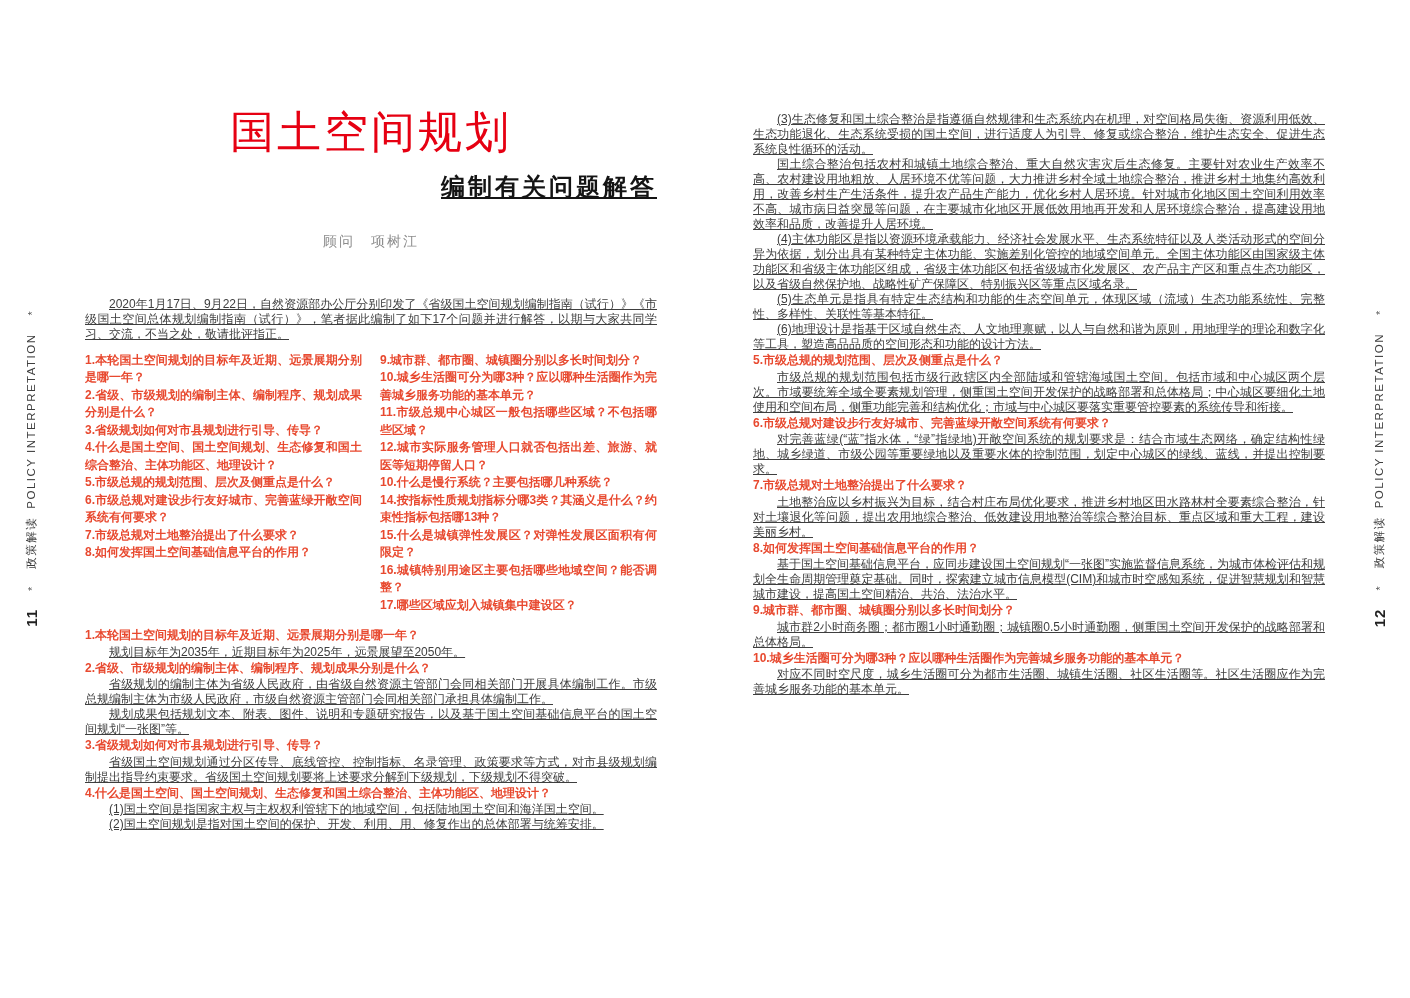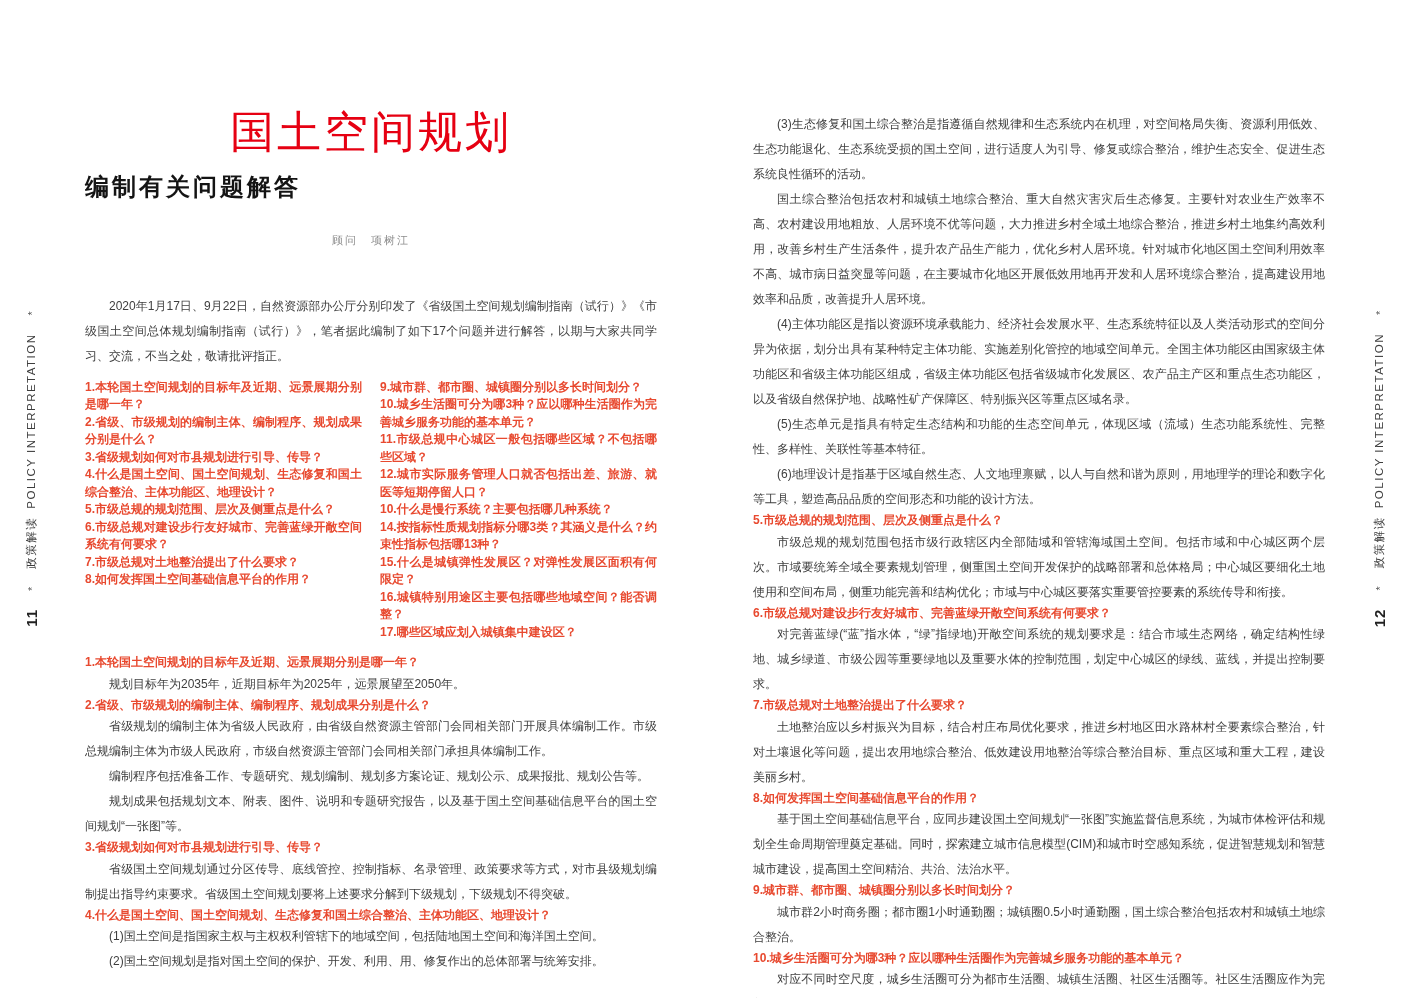--- a/index.html
+++ b/index.html
@@ -30,28 +30,28 @@
   .page-l { left:85px; }
   .page-r { left:753px; padding-top:112px; }
   
   .title {
     margin-top:108px; text-align:center;
     font-family:"Liberation Serif", serif;
     font-weight:normal; font-size:44px; line-height:1.15;
     color:#e60012; letter-spacing:3px;
   }
   .subtitle {
-    margin-top:12px; text-align:left;
-    font-size:24px; font-weight:bold; color:#141414; letter-spacing:3px;
+    margin-top:12px; text-align:right;
+    font-size:24px; font-weight:bold; color:#141414; letter-spacing:3px;text-decoration:underline;
   }
-  .byline { margin-top:30px; text-align:center; font-size:11px; color:#8d8d8d; letter-spacing:2px; }
+  .byline { margin-top:30px; text-align:center; font-size:14px; color:#8d8d8d; letter-spacing:2px; }
   
   .intro, .qa-a, .lead-p {
-    font-size:12px; line-height:25px; color:#3e3e3e;
-    text-align:justify; text-indent:2em;
+    font-size:12px; line-height:15px; color:#3e3e3e;
+    text-align:justify; text-indent:2em;text-decoration:underline;
   }
   .intro { margin-top:46px; }
   
   .toc { display:flex; gap:18px; margin-top:10px; }
   .toc-col { flex:1; }
   .toc-item {
     color:#e8492f; font-weight:bold;
     font-size:12px; line-height:17.5px; text-align:justify;
   }
   .sec-head {
@@ -113,21 +113,20 @@
     </div>
   </div>
 
 
   <div class="qa-wrap">
     <div class="qa-q">1.本轮国土空间规划的目标年及近期、远景展期分别是哪一年？</div>
     <p class="qa-a">规划目标年为2035年，近期目标年为2025年，远景展望至2050年。</p>
 
     <div class="qa-q">2.省级、市级规划的编制主体、编制程序、规划成果分别是什么？</div>
     <p class="qa-a">省级规划的编制主体为省级人民政府，由省级自然资源主管部门会同相关部门开展具体编制工作。市级总规编制主体为市级人民政府，市级自然资源主管部门会同相关部门承担具体编制工作。</p>
-    <p class="qa-a">编制程序包括准备工作、专题研究、规划编制、规划多方案论证、规划公示、成果报批、规划公告等。</p>
     <p class="qa-a">规划成果包括规划文本、附表、图件、说明和专题研究报告，以及基于国土空间基础信息平台的国土空间规划“一张图”等。</p>
 
     <div class="qa-q">3.省级规划如何对市县规划进行引导、传导？</div>
     <p class="qa-a">省级国土空间规划通过分区传导、底线管控、控制指标、名录管理、政策要求等方式，对市县级规划编制提出指导约束要求。省级国土空间规划要将上述要求分解到下级规划，下级规划不得突破。</p>
 
     <div class="qa-q">4.什么是国土空间、国土空间规划、生态修复和国土综合整治、主体功能区、地理设计？</div>
     <p class="qa-a">(1)国土空间是指国家主权与主权权利管辖下的地域空间，包括陆地国土空间和海洋国土空间。</p>
     <p class="qa-a">(2)国土空间规划是指对国土空间的保护、开发、利用、用、修复作出的总体部署与统筹安排。</p>
   </div>
 </div>
@@ -146,18 +145,18 @@
     <div class="qa-q">6.市级总规对建设步行友好城市、完善蓝绿开敞空间系统有何要求？</div>
     <p class="qa-a">对完善蓝绿(“蓝”指水体，“绿”指绿地)开敞空间系统的规划要求是：结合市域生态网络，确定结构性绿地、城乡绿道、市级公园等重要绿地以及重要水体的控制范围，划定中心城区的绿线、蓝线，并提出控制要求。</p>
 
     <div class="qa-q">7.市级总规对土地整治提出了什么要求？</div>
     <p class="qa-a">土地整治应以乡村振兴为目标，结合村庄布局优化要求，推进乡村地区田水路林村全要素综合整治，针对土壤退化等问题，提出农用地综合整治、低效建设用地整治等综合整治目标、重点区域和重大工程，建设美丽乡村。</p>
 
     <div class="qa-q">8.如何发挥国土空间基础信息平台的作用？</div>
     <p class="qa-a">基于国土空间基础信息平台，应同步建设国土空间规划“一张图”实施监督信息系统，为城市体检评估和规划全生命周期管理奠定基础。同时，探索建立城市信息模型(CIM)和城市时空感知系统，促进智慧规划和智慧城市建设，提高国土空间精治、共治、法治水平。</p>
 
     <div class="qa-q">9.城市群、都市圈、城镇圈分别以多长时间划分？</div>
-    <p class="qa-a">城市群2小时商务圈；都市圈1小时通勤圈；城镇圈0.5小时通勤圈，国土综合整治包括农村和城镇土地综合整治。</p>
+    <p class="qa-a">城市群2小时商务圈；都市圈1小时通勤圈；城镇圈0.5小时通勤圈，侧重国土空间开发保护的战略部署和总体格局。</p>
 
     <div class="qa-q">10.城乡生活圈可分为哪3种？应以哪种生活圈作为完善城乡服务功能的基本单元？</div>
     <p class="qa-a">对应不同时空尺度，城乡生活圈可分为都市生活圈、城镇生活圈、社区生活圈等。社区生活圈应作为完善城乡服务功能的基本单元。</p>
   </div>
 </div>
 
 </body></html>

